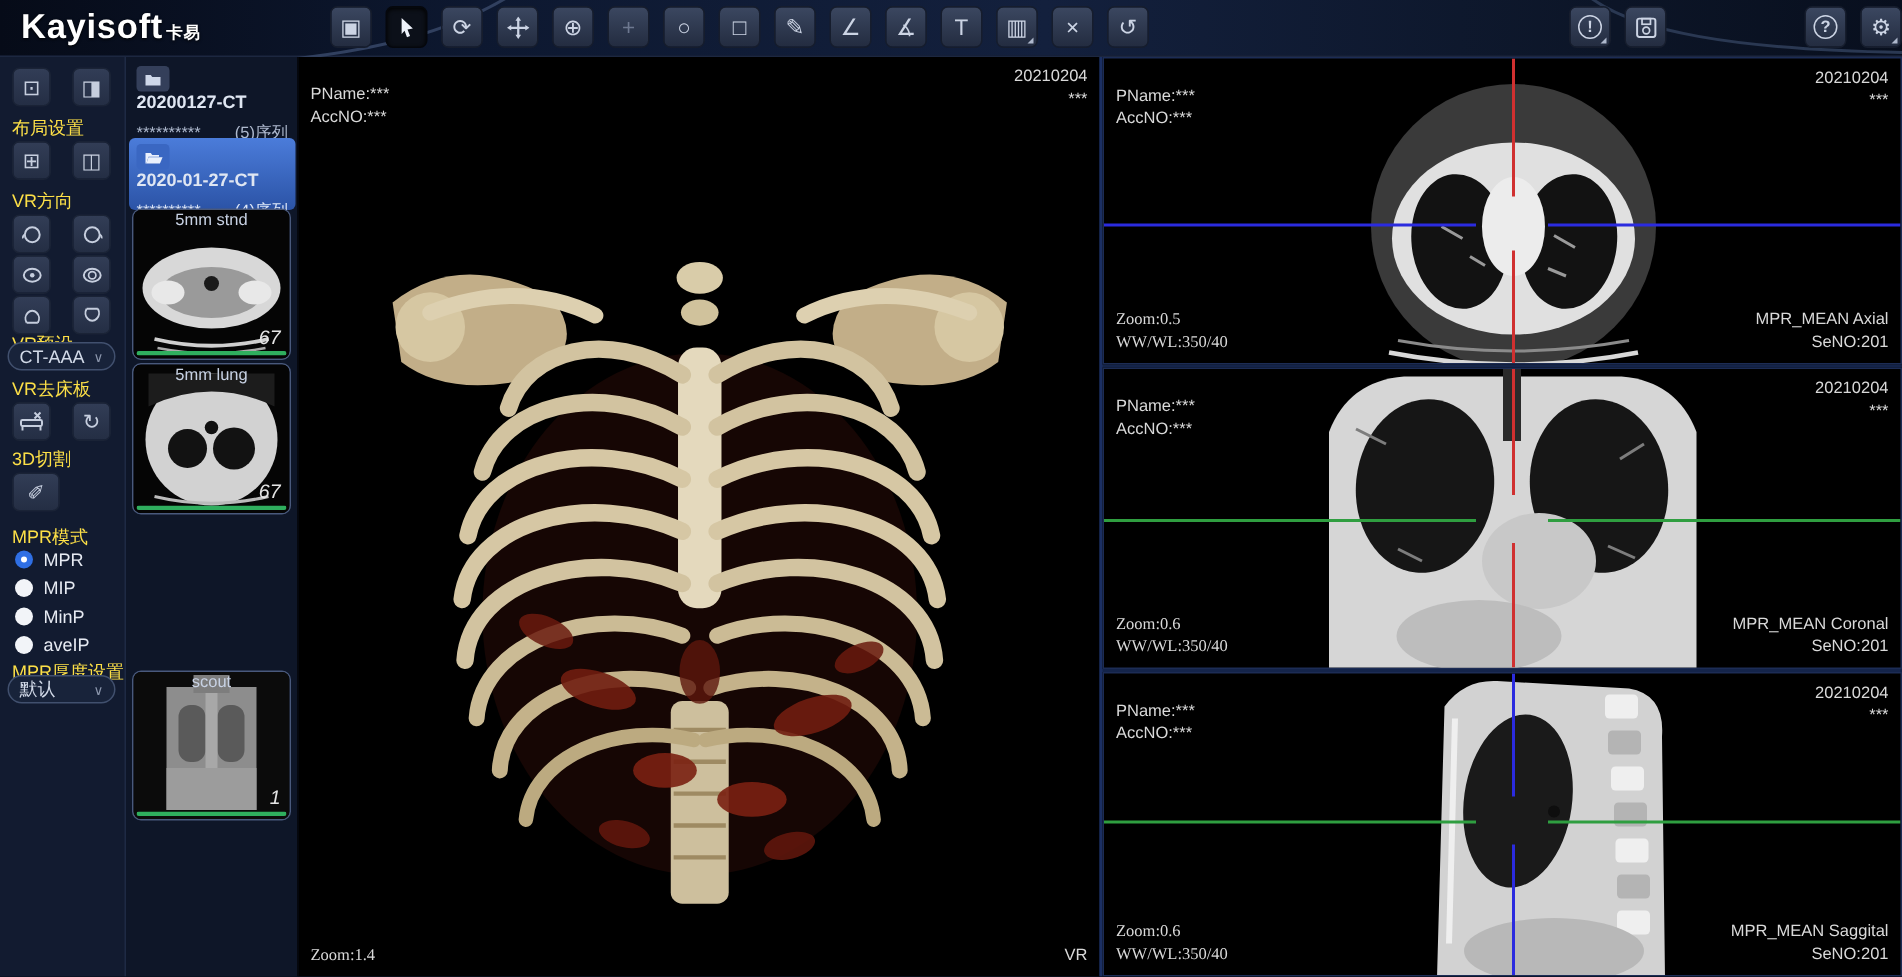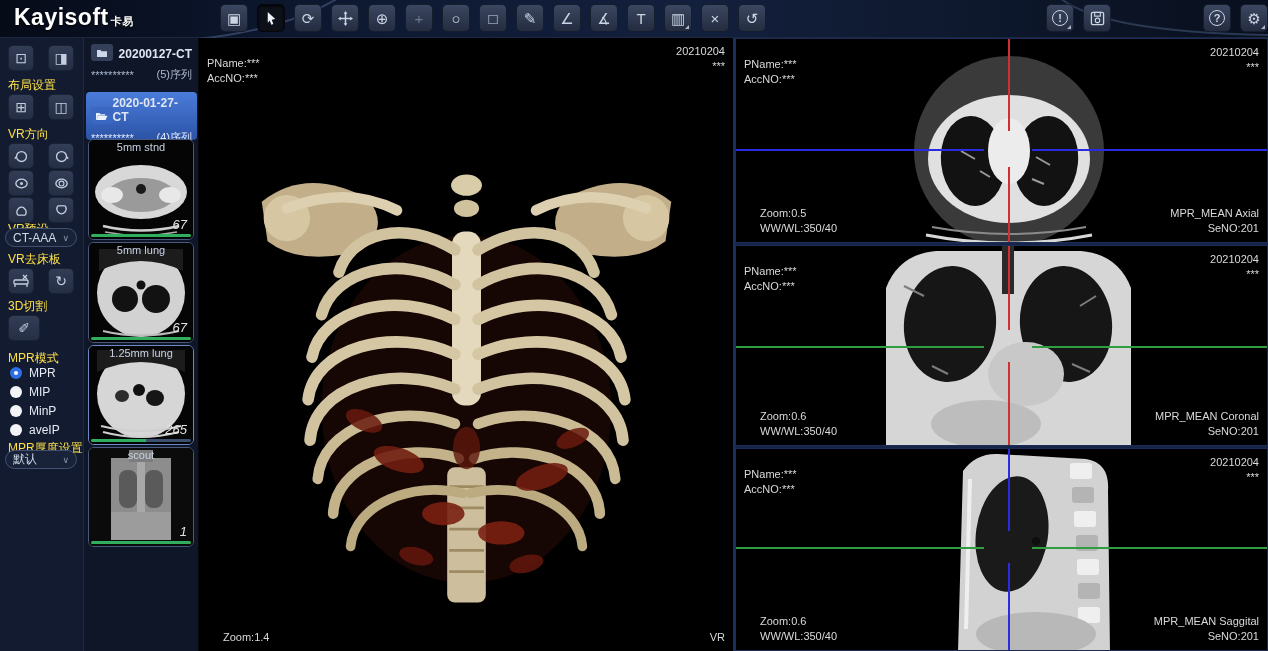--- a/index.html
+++ b/index.html
@@ -48,21 +48,21 @@
   .radio.checked { background:#2f6fe4; }
   .radio.checked::after { content:""; position:absolute; left:4px; top:4px; width:4px; height:4px;
     border-radius:50%; background:#fff; }
 
   
   .thumbpanel { position:absolute; top:38px; left:84px; width:115px; height:613px;
     background:#0e1628; border-right:1px solid #05070d; }
   .study { position:absolute; left:2px; width:111px; height:48px; border-radius:4px;
     padding:4px 5px; color:#dfe6f2; cursor:pointer; }
   .study.active { background:linear-gradient(180deg,#4b7cda,#2b53a6); }
-  .study .row1 { display:flex; align-items:flex-end; justify-content:space-between; }
+  .study .row1 { display:flex; align-items:flex-start; justify-content:space-between;flex-direction:column; }
   .study .fbadge { width:22px; height:17px; border-radius:3px; background:#343f5a;
     display:flex; align-items:center; justify-content:center; }
   .study.active .fbadge { background:#3a67c2; }
   .study .sdate { font-size:12px; font-weight:bold; }
   .study .row2 { display:flex; align-items:center; justify-content:space-between;
     margin-top:6px; font-size:11px; color:#aeb9ce; }
   .study.active .row2 { color:#dfe8f8; }
   .thumb { position:absolute; left:4px; width:106px; border:1px solid #49597c;
     border-radius:6px; background:#000; overflow:hidden; cursor:pointer; }
   .thumb.loaded { border-color:#6d89c4; }
@@ -79,21 +79,21 @@
   .mainview { position:absolute; top:38px; left:199px; width:534px; height:613px; background:#000; }
   .rightcol { position:absolute; top:38px; left:733px; width:535px; height:613px;
     background:#14244a; border-left:2px solid #1b2f63; }
   .panel { position:relative; width:533px; background:#000; overflow:hidden;
     border:1px solid #1c2c55; margin-bottom:2px; }
   .p-axial { height:205px; } .p-coronal { height:201px; } .p-sagittal { height:203px; }
 
   .ov { position:absolute; color:#d9d9d9; font-size:11px; line-height:15px; z-index:5; white-space:pre; }
   .ov.tl { left:8px; top:6px;margin-top:12px; }
   .ov.tr { right:8px; top:6px; text-align:right; }
-  .ov.bl { left:24px; bottom:6px; }
+  .ov.bl { left:8px; bottom:6px;font-family:Liberation Serif, serif; }
   .ov.br { right:8px; bottom:6px; text-align:right; }
 
   .xline { position:absolute; z-index:4; }
   .h { height:2px; } .v { width:2px; }
   .c-blue { background:#2b2bdf; } .c-red { background:#d03030; } .c-green { background:#2f9e40; }
 
   .vrimg { position:absolute; left:55px; top:112px; z-index:1; }
   .mprimg { position:absolute; left:0; top:0; z-index:1; }
 </style>
 </head>
@@ -351,36 +351,20 @@
         <circle cx="67" cy="56" r="14" fill="#121212"></circle>
         <circle cx="52" cy="42" r="4.5" fill="#101010"></circle>
         <path d="M14,88 Q52,97 90,88" stroke="#bbb" stroke-width="2" fill="none"></path>
       </svg>
       <div class="tcount">67</div>
       <div class="tbar">
           <div class="fill" style="width:100%"></div>
         </div>
     </div>
 
-    <div class="thumb loaded" style="top:307px;height:100px">
-      <div class="ttitle">1.25mm lung</div>
-      <svg width="104" height="98" viewBox="0 0 104 98">
-        <rect width="104" height="98" fill="#050505"></rect>
-        <circle cx="52" cy="48" r="44" fill="#d6d6d6"></circle>
-        <path d="M8,26 Q52,6 96,26 L96,4 L8,4 Z" fill="#1c1c1c"></path>
-        <circle cx="50" cy="44" r="6" fill="#101010"></circle>
-        <ellipse cx="66" cy="52" rx="9" ry="8" fill="#161616"></ellipse>
-        <ellipse cx="33" cy="50" rx="7" ry="6" fill="#2c2c2c"></ellipse>
-        <path d="M12,80 Q52,90 92,80 M14,86 Q52,96 90,86" stroke="#cfcfcf" stroke-width="2" fill="none"></path>
-      </svg>
-      <div class="tcount">265</div>
-      <div class="tbar">
-          <div class="fill" style="width:55%"></div>
-        </div>
-    </div>
 
     <div class="thumb" style="top:409px;height:100px">
       <div class="ttitle">scout</div>
       <svg width="104" height="98" viewBox="0 0 104 98">
         <rect width="104" height="98" fill="#0b0b0b"></rect>
         <rect x="22" y="10" width="60" height="82" fill="#8d8d8d"></rect>
         <rect x="30" y="22" width="18" height="38" rx="8" fill="#5a5a5a"></rect>
         <rect x="56" y="22" width="18" height="38" rx="8" fill="#5a5a5a"></rect>
         <rect x="48" y="10" width="8" height="80" fill="#a8a8a8"></rect>
         <rect x="40" y="2" width="24" height="12" fill="#7d7d7d"></rect>

